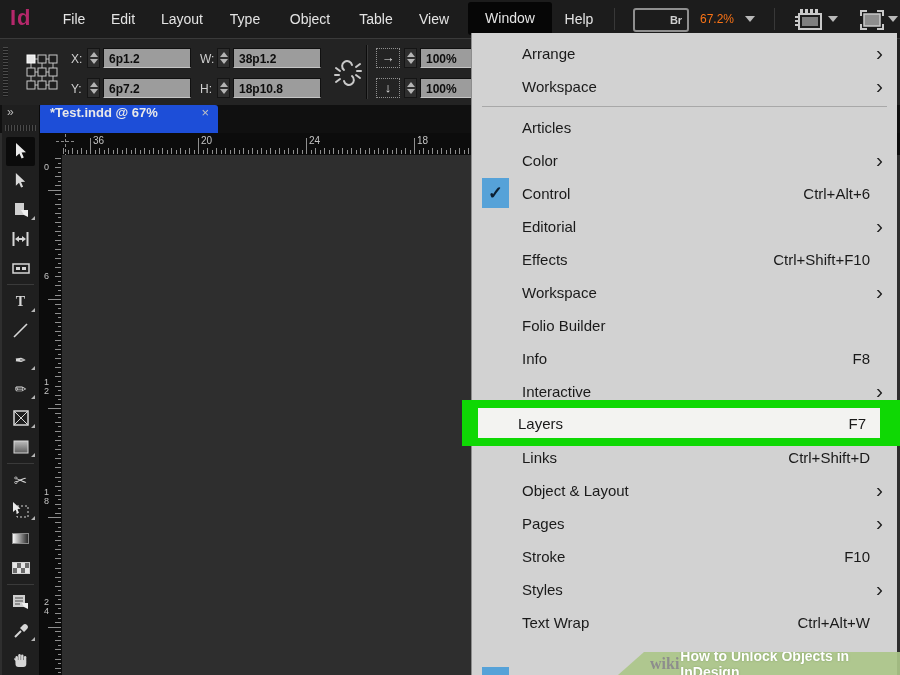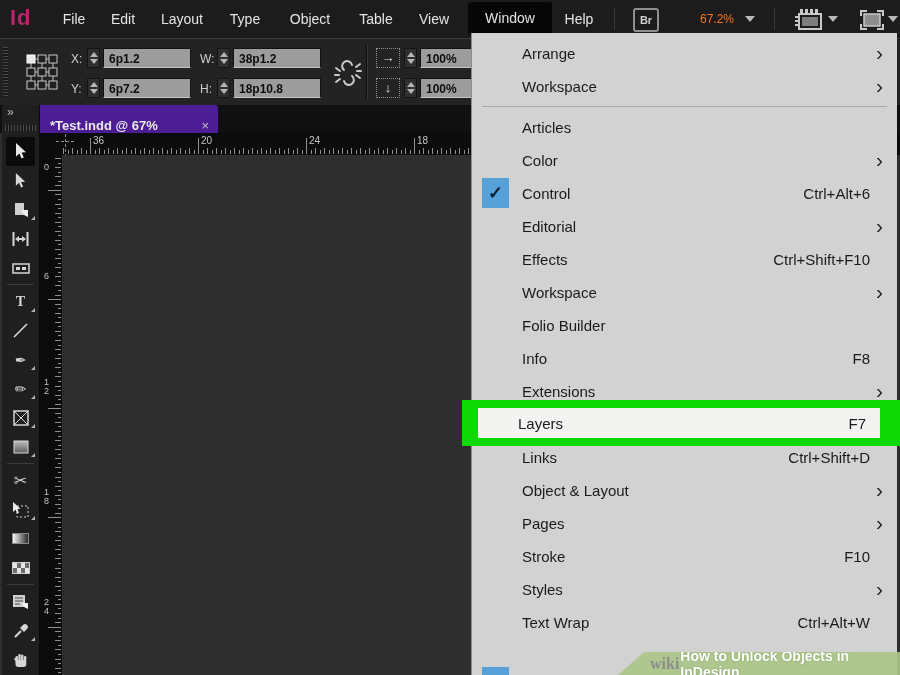--- a/index.html
+++ b/index.html
@@ -11,21 +11,21 @@
   
   #menubar{position:absolute;left:0;top:0;width:900px;height:38px;background:#1c1c1c;}
   .appLogo{position:absolute;left:10px;top:5px;font-size:22px;font-weight:bold;
            color:#b5286b;letter-spacing:1px;}
   .topItem{position:absolute;top:0;height:38px;line-height:38px;text-align:center;
            color:#e4e4e4;font-size:14px;}
   .topItem.activeTop{top:2px;height:33px;line-height:33px;background:#060606;border-radius:3px;}
   .vsepTop{position:absolute;top:8px;width:1px;height:22px;background:#383838;}
   .brBadge{position:absolute;left:633px;top:8px;width:22px;height:20px;border:2px solid #8f8f8f;
            border-radius:3px;color:#cfcfcf;font-size:11px;font-weight:bold;text-align:center;
-           line-height:20px;}
+           line-height:20px;padding-left:30px;}
   .zoomPct{position:absolute;left:664px;top:0;width:70px;height:38px;line-height:38px;
            text-align:right;color:#f97316;font-size:12px;}
   .ddTri{position:absolute;width:0;height:0;border-left:5px solid transparent;
          border-right:5px solid transparent;border-top:6px solid #b9b9b9;}
   .miniIcon{position:absolute;top:8px;}
 
   
   #ctrlpanel{position:absolute;left:0;top:38px;width:900px;height:67px;background:#232323;
              border-top:1px solid #3a3a3a;box-sizing:border-box;}
   .grip{position:absolute;left:3px;top:8px;width:5px;height:50px;
@@ -40,22 +40,22 @@
              border-right:4px solid transparent;}
   .spinner .up{top:3px;border-bottom:5px solid #b5b5b5;}
   .spinner .dn{bottom:3px;border-top:5px solid #b5b5b5;}
   .scaleBox{position:absolute;width:24px;height:20px;border:1px dotted #909090;box-sizing:border-box;
             color:#e0e0e0;font-size:13px;text-align:center;line-height:18px;}
   .cpSep{position:absolute;top:6px;width:1px;height:54px;background:#0c0c0c;box-shadow:1px 0 0 #3a3a3a;}
 
   
   #tabbar{position:absolute;left:0;top:105px;width:900px;height:28px;background:#101010;}
   .expandChevs{position:absolute;left:6px;top:4px;color:#b9b9b9;font-size:13px;}
-  .docTab{position:absolute;left:38px;top:0;width:180px;height:28px;background:#4c1d95;
-          border-radius:3px 3px 0 0;display:flex;align-items:flex-end;}
+  .docTab{position:absolute;left:38px;top:0;width:180px;height:28px;background:#1d4ed8;
+          border-radius:3px 3px 0 0;display:flex;align-items:flex-start;}
   .docTab .title{color:#e9e9e9;font-size:13px;font-weight:bold;padding-left:12px;}
   .docTab .close{margin-left:auto;padding-right:9px;color:#c3c3c3;font-size:13px;}
 
   
   #rulerH{position:absolute;left:40px;top:133px;width:860px;height:22px;background:#0c0c0c;}
   #rulerHticks{position:absolute;left:22px;top:0;right:0;height:22px;}
   .htick{position:absolute;bottom:1px;width:1px;background:#8f8f8f;}
   .hnum{position:absolute;top:2px;color:#c4c4c4;font-size:10px;}
   #rulerVband{position:absolute;left:40px;top:133px;width:22px;bottom:0;background:#0c0c0c;}
   #rulerV{position:absolute;left:4px;top:22px;width:18px;bottom:0;}
@@ -655,21 +655,21 @@
       <span class="sub">›</span>
     </div>
     <div class="mi">
       <span>Folio Builder</span>
     </div>
     <div class="mi">
       <span>Info</span>
       <span class="sc">F8</span>
     </div>
     <div class="mi">
-      <span>Extensions</span>
+      <span>Interactive</span>
       <span class="sub">›</span>
     </div>
     <div class="mi">
       <span>Layers</span>
       <span class="sc">F7</span>
     </div>
     <div class="mi">
       <span>Links</span>
       <span class="sc">Ctrl+Shift+D</span>
     </div>

